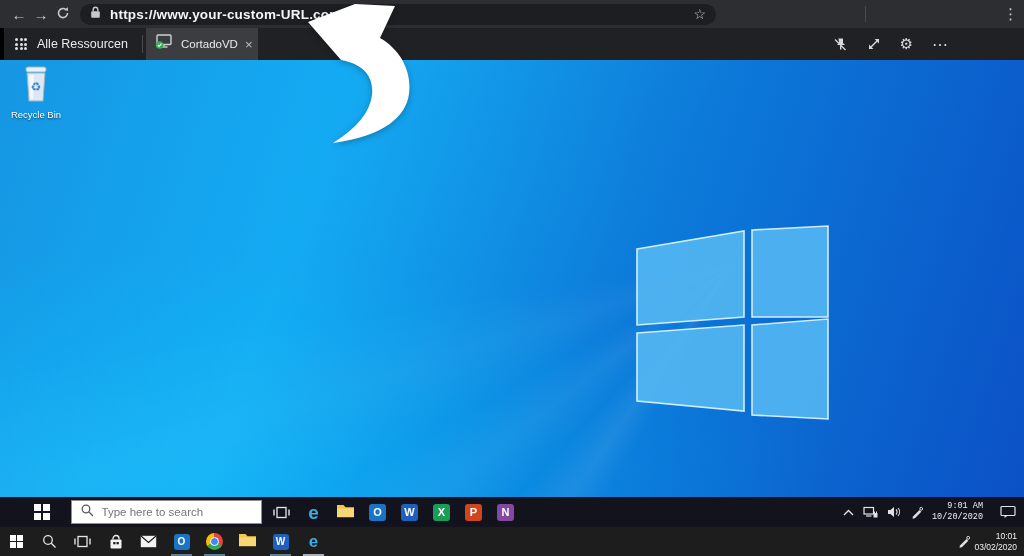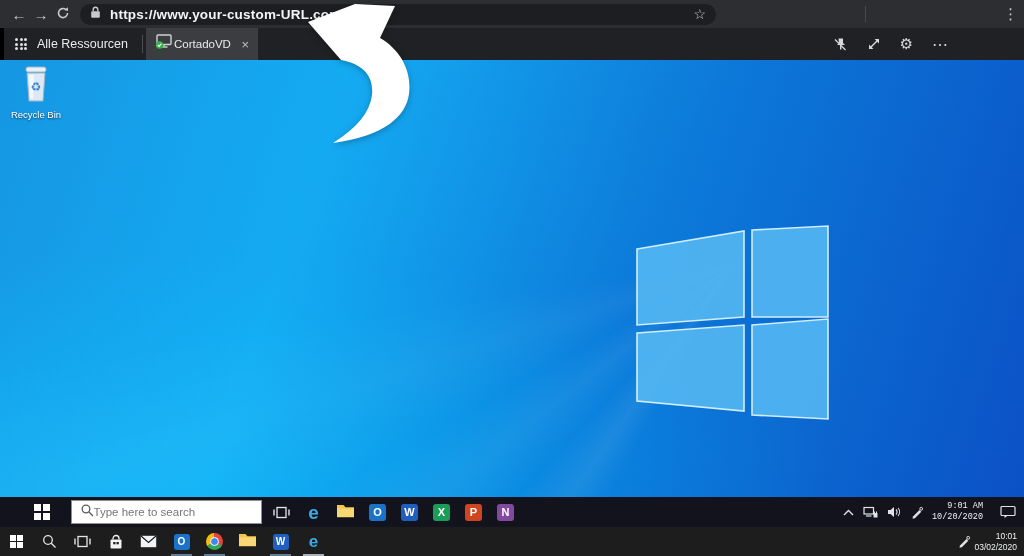--- a/index.html
+++ b/index.html
@@ -21,21 +21,21 @@
 
   
   .tabstrip{ position:absolute; top:28px; left:4px; width:1024px; height:32px;
              background:#202124; display:flex; align-items:stretch; }
   .resources{ display:flex; align-items:center; gap:10px; padding:0 14px 0 11px;
               color:#e8eaed; font-size:12.5px; cursor:pointer; }
   .waffle{ display:grid; grid-template-columns:repeat(3,3px); grid-template-rows:repeat(3,3px); gap:1.5px; }
   .waffle i{ background:#dfe1e4; border-radius:50%; }
   .vsep{ width:1px; background:#4a4c4f; margin:7px 0; }
   .tab{ margin-left:3px; width:112px; background:#3b3d41; display:flex; align-items:center;
-        padding:0 9px; cursor:pointer; }
+        gap:7px; padding:0 9px; cursor:pointer; }
   .tab-title{ font-size:11.5px; color:#e8eaed; white-space:nowrap; }
   .tab-close{ margin-left:auto; font-size:13px; color:#bdc1c6; cursor:pointer; }
   .tab-actions{ margin-left:auto; display:flex; align-items:center; gap:19px; padding-right:79px; }
   .tab-actions .act{ color:#d5d7da; cursor:pointer; display:flex; align-items:center; }
   .gear{ font-size:15px; } .more-h{ font-size:16px; letter-spacing:1px; }
 
   
   .desktop{ position:absolute; top:60px; left:0; width:1024px; height:437px;
     background:
       radial-gradient(130% 95% at 10% 96%, rgba(0,195,255,.40), transparent 55%),
@@ -57,21 +57,21 @@
   .annot{ position:absolute; left:293px; top:2px; z-index:40;
           filter:drop-shadow(0 2px 3px rgba(0,0,0,.25)); }
 
   
   .vdbar{ position:absolute; top:497px; left:0; width:1024px; height:30px;
           background:#13131e; display:flex; align-items:center; padding-left:34px; }
   .winlogo{ display:grid; grid-template-columns:7px 7px; grid-template-rows:7px 7px; gap:1.5px; cursor:pointer; }
   .winlogo i{ background:#fff; }
   .winlogo.sm{ grid-template-columns:6px 6px; grid-template-rows:6px 6px; gap:1.2px; }
   .vd-search{ margin-left:21px; width:191px; height:24px; background:#fff; border:1px solid #8f8f8f;
-              display:flex; align-items:center; padding:0 9px; }
+              display:flex; align-items:center; gap:8px; padding:0 9px; }
   .vd-search input{ border:0; outline:0; flex:1; font-size:11.5px; color:#4a4a4a;
                     background:transparent; font-family:"Liberation Sans",sans-serif; }
   .tb-cell{ width:32px; height:100%; display:flex; align-items:center; justify-content:center; cursor:pointer; position:relative; }
   .tile{ width:17px; height:17px; border-radius:3px; display:flex; align-items:center; justify-content:center;
          font-weight:700; font-size:11px; color:#fff; }
   .tile.sm{ width:16px; height:16px; font-size:10px; }
   .c-outlook{ background:#1a73c7; } .c-word{ background:#1e5fc0; } .c-excel{ background:#1a9e57; }
   .c-ppt{ background:#cf4520; } .c-onenote{ background:#8349a0; }
   .edge-e{ font-weight:700; font-size:19px; color:#3aabe4; line-height:1; }
   .edge-e.sm{ font-size:17px; }

